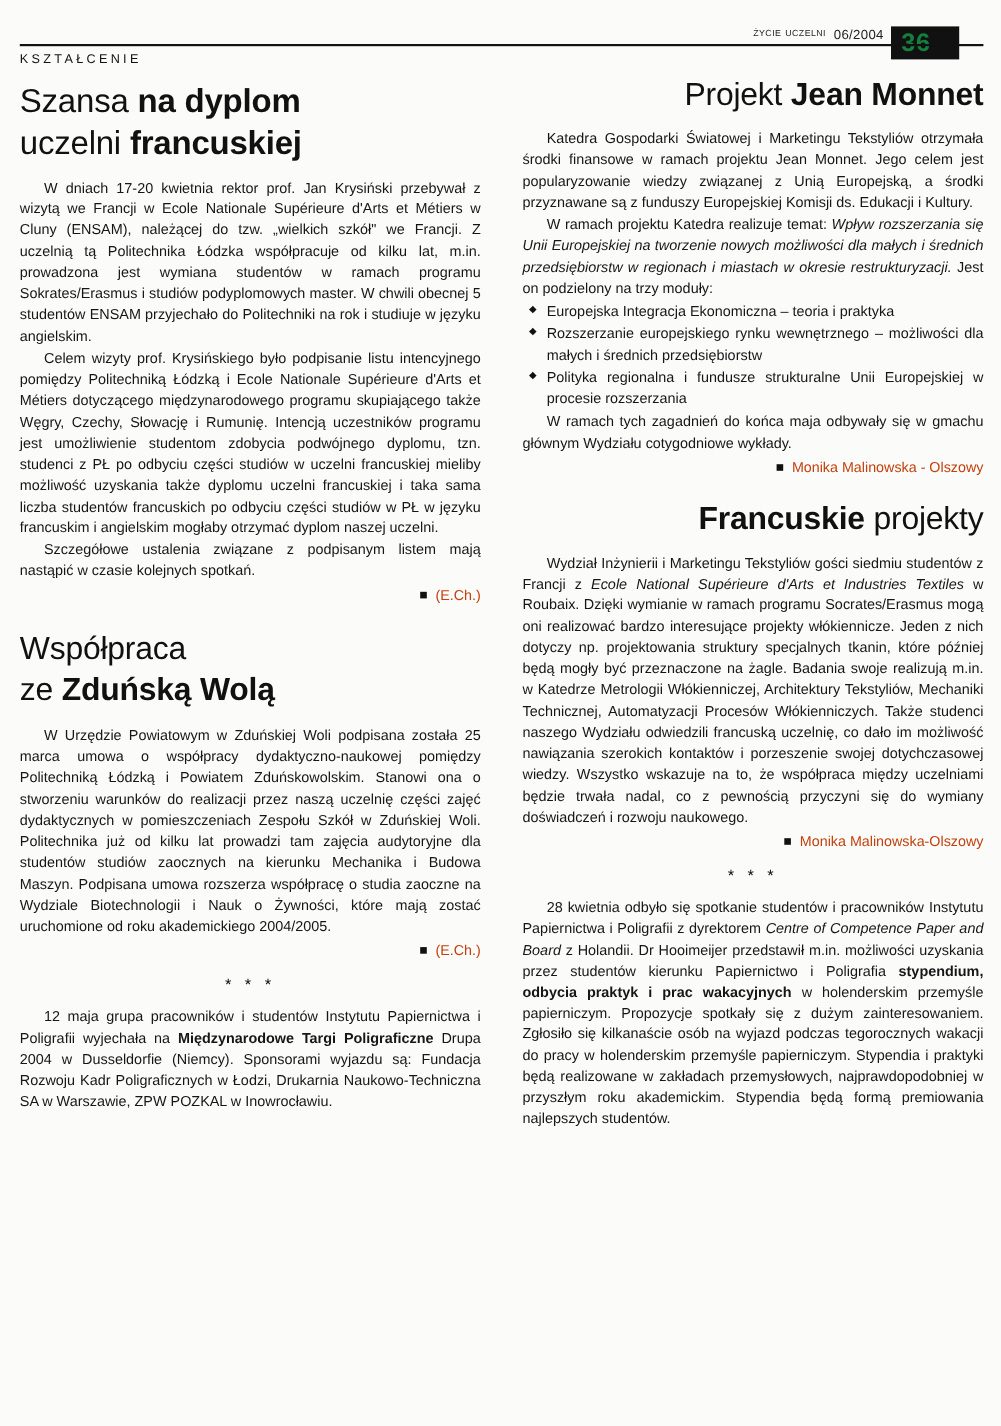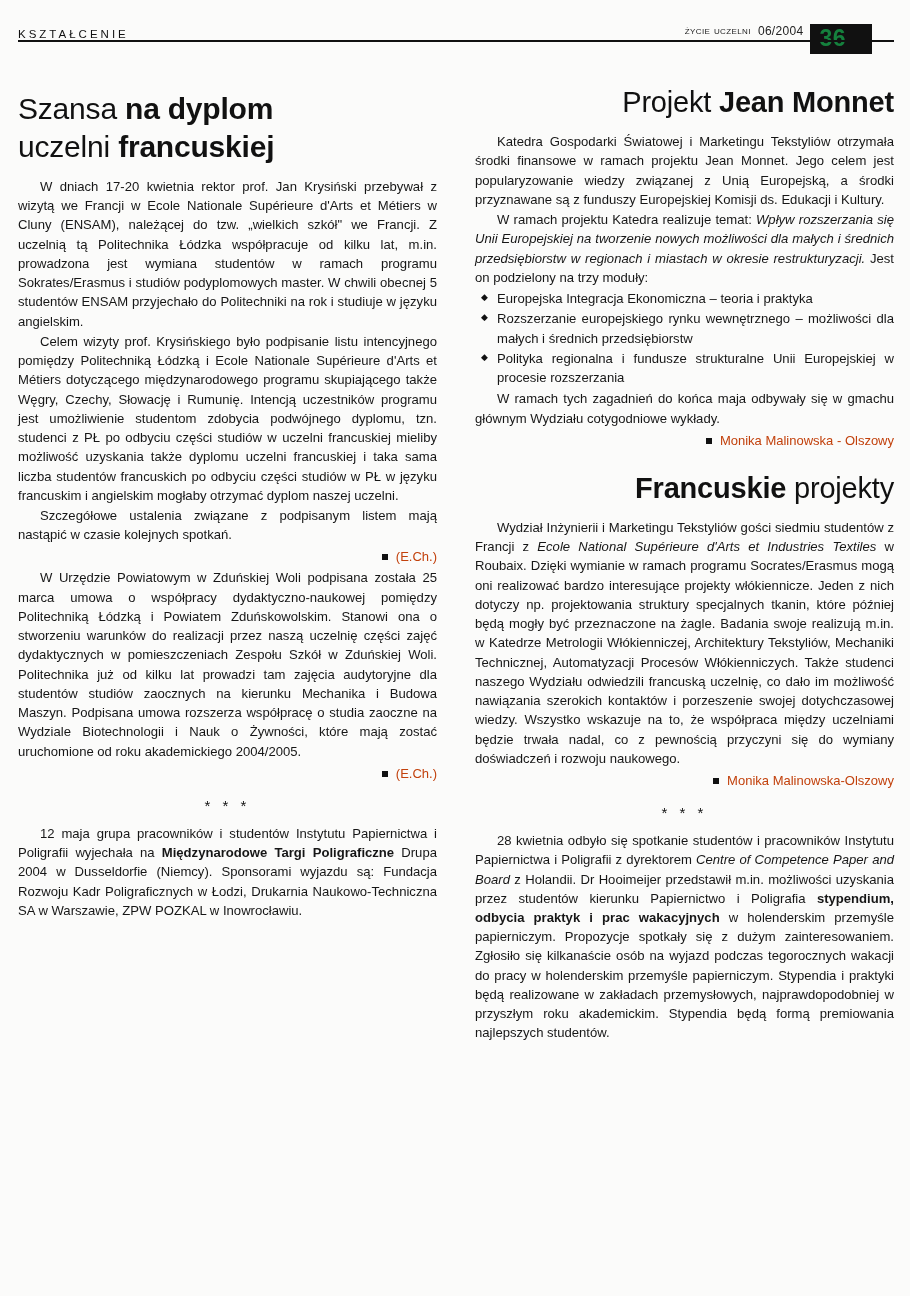--- a/index.html
+++ b/index.html
@@ -63,32 +63,32 @@
   }
   .section-rule {
     position: absolute;
     top: 40px;
     left: 18px;
     width: 876px;
     border-top: 2px solid #111;
   }
   .section-label {
     position: absolute;
-    top: 28px;
+    top: 48px;
     left: 18px;
     font-size: 11.5px;
     letter-spacing: 3px;
     color: #111;
     text-align: center;
   }
 
   
   .columns {
     position: absolute;
-    top: 82px;
+    top: 66px;
     left: 18px;
     width: 876px;
     height: 1215px;
     display: flex;
     gap: 38px;
   }
   .col {
     width: 419px;
     position: relative;
   }
@@ -194,20 +194,24 @@
       <h1 class="headline h-1">
         <span>Szansa </span><span class="b">na dyplom</span><br>
         <span>uczelni </span><span class="b">francuskiej</span>
       </h1>
 
       <p class="body">W dniach 17-20 kwietnia rektor prof. Jan Krysiński przebywał z wizytą we Francji w Ecole Nationale Supérieure d'Arts et Métiers w Cluny (ENSAM), należącej do tzw. „wielkich szkół" we Francji. Z uczelnią tą Politechnika Łódzka współpracuje od kilku lat, m.in. prowadzona jest wymiana studentów w ramach programu Sokrates/Erasmus i studiów podyplomowych master. W chwili obecnej 5 studentów ENSAM przyjechało do Politechniki na rok i studiuje w języku angielskim.</p>
       <p class="body">Celem wizyty prof. Krysińskiego było podpisanie listu intencyjnego pomiędzy Politechniką Łódzką i Ecole Nationale Supérieure d'Arts et Métiers dotyczącego międzynarodowego programu skupiającego także Węgry, Czechy, Słowację i Rumunię. Intencją uczestników programu jest umożliwienie studentom zdobycia podwójnego dyplomu, tzn. studenci z PŁ po odbyciu części studiów w uczelni francuskiej mieliby możliwość uzyskania także dyplomu uczelni francuskiej i taka sama liczba studentów francuskich po odbyciu części studiów w PŁ w języku francuskim i angielskim mogłaby otrzymać dyplom naszej uczelni.</p>
       <p class="body">Szczegółowe ustalenia związane z podpisanym listem mają nastąpić w czasie kolejnych spotkań.</p>
       <div class="signature"><span class="sq"></span><span>(E.Ch.)</span></div>
 
+      <h1 class="headline h-2">
+        <span>Współpraca</span><br>
+        <span>ze </span><span class="b">Zduńską Wolą</span>
+      </h1>
 
       <p class="body">W Urzędzie Powiatowym w Zduńskiej Woli podpisana została 25 marca umowa o współpracy dydaktyczno-naukowej pomiędzy Politechniką Łódzką i Powiatem Zduńskowolskim. Stanowi ona o stworzeniu warunków do realizacji przez naszą uczelnię części zajęć dydaktycznych w pomieszczeniach Zespołu Szkół w Zduńskiej Woli. Politechnika już od kilku lat prowadzi tam zajęcia audytoryjne dla studentów studiów zaocznych na kierunku Mechanika i Budowa Maszyn. Podpisana umowa rozszerza współpracę o studia zaoczne na Wydziale Biotechnologii i Nauk o Żywności, które mają zostać uruchomione od roku akademickiego 2004/2005.</p>
       <div class="signature"><span class="sq"></span><span>(E.Ch.)</span></div>
 
       <div class="stars">* * *</div>
 
       <p class="body"><span>12 maja grupa pracowników i studentów Instytutu Papiernictwa i Poligrafii wyjechała na </span><span class="bd">Międzynarodowe Targi Poligraficzne</span><span> Drupa 2004 w Dusseldorfie (Niemcy). Sponsorami wyjazdu są: Fundacja Rozwoju Kadr Poligraficznych w Łodzi, Drukarnia Naukowo-Techniczna SA w Warszawie, ZPW POZKAL w Inowrocławiu.</span></p>
 
     </div>
 

